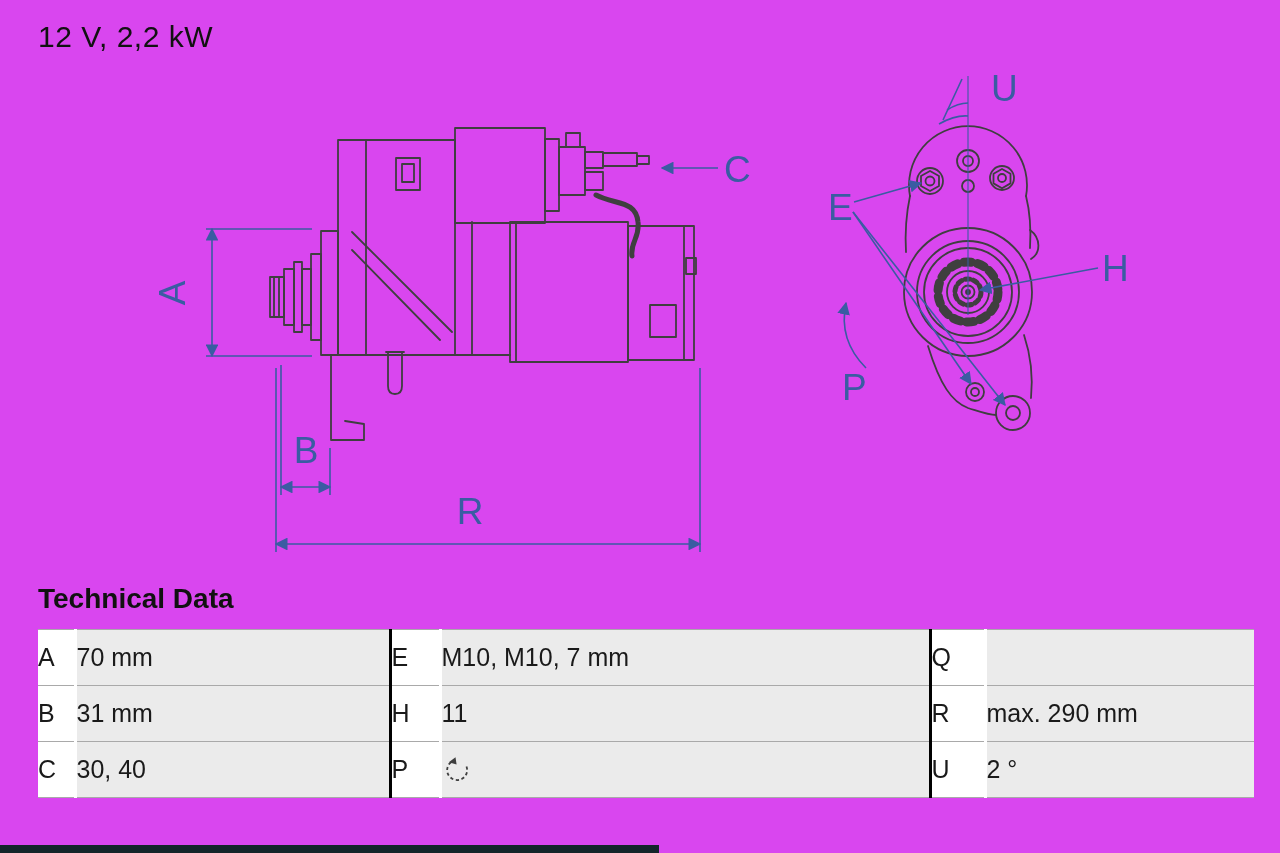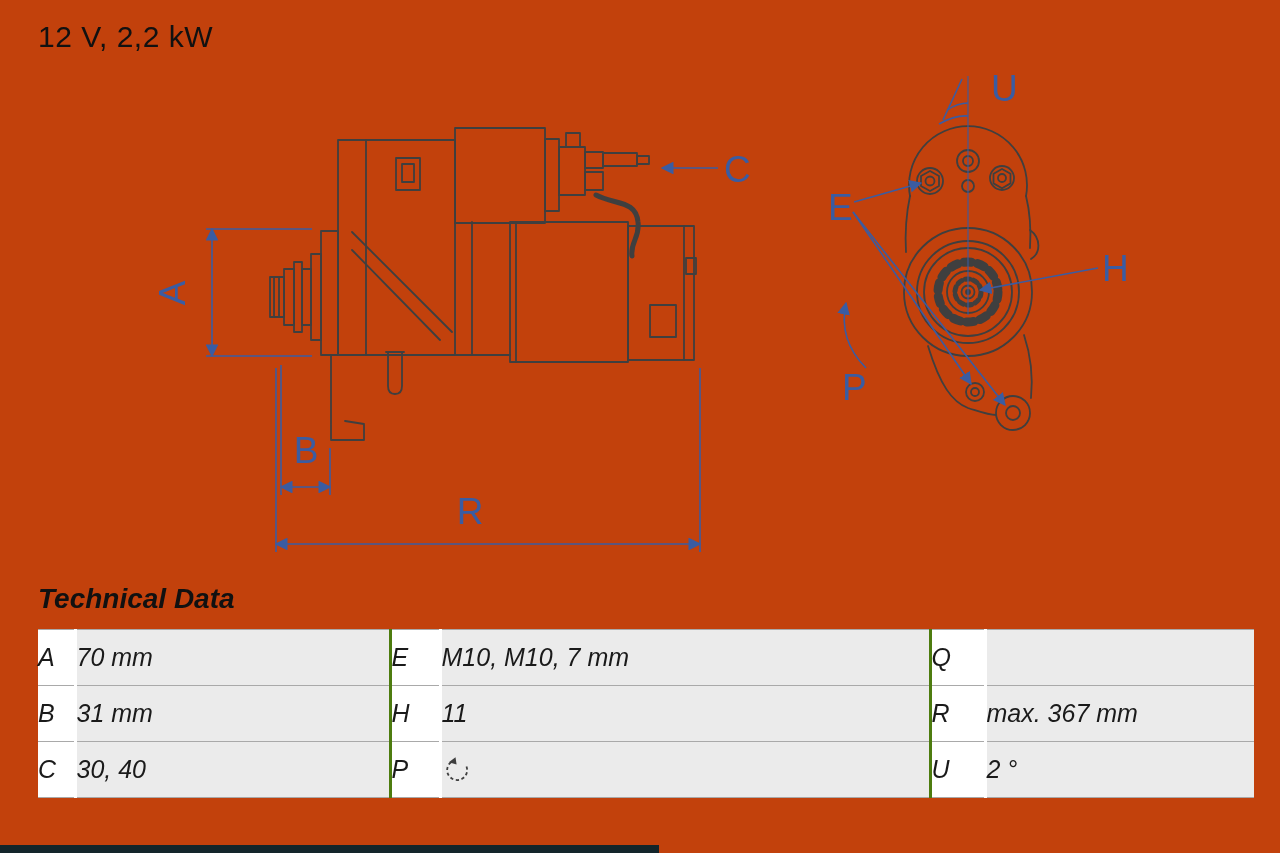--- a/index.html
+++ b/index.html
@@ -1,28 +1,28 @@
 <!DOCTYPE html>
 <html><head>
 <meta charset="utf-8">
 <style>
   html,body{margin:0;padding:0;background:#fff;}
-  .page{position:relative;width:1280px;height:853px;background:#c2410c;overflow:hidden;
+  .page{position:relative;width:1280px;height:853px;background:#d946ef;overflow:hidden;
         font-family:"Liberation Sans",sans-serif;color:#1a1a1a;}
   .title{position:absolute;left:38px;top:20px;font-size:30px;letter-spacing:0.5px;color:#111;}
   svg.drawing{position:absolute;left:0;top:0;}
   .dimtext{fill:#3a5ca2;font-family:"Liberation Sans",sans-serif;font-size:37px;font-weight:400;}
-  .tech{position:absolute;left:38px;right:26px;top:583px;font-style:italic;}
+  .tech{position:absolute;left:38px;right:26px;top:583px;}
   .tech h2{margin:0 0 14px 0;font-size:28px;font-weight:bold;color:#111;}
   table.spec{width:100%;border-collapse:collapse;table-layout:fixed;font-size:25px;}
   table.spec tr{border-top:1px solid #a9a9a9;}
   table.spec{border-bottom:1px solid #a9a9a9;}
   table.spec td{height:55px;vertical-align:middle;padding:0;}
   td.k{background:#ffffff;padding-left:8px;}
-  td.v{background:#ebebeb;padding-left:16px;border-left:3px solid #fff;border-right:3px solid #4d7c0f;}
+  td.v{background:#ebebeb;padding-left:16px;border-left:3px solid #fff;border-right:3px solid #000000;}
   td.v:last-child{border-right:none;}
   .rot{vertical-align:middle;}
   .bottom-bar{position:absolute;left:0;bottom:0;width:659px;height:8px;background:#13252a;}
 </style>
 </head>
 <body>
 
 <div class="page">
 
   <div class="title">12 V, 2,2 kW</div>
@@ -188,21 +188,21 @@
           <td class="v">M10, M10, 7 mm</td>
           <td class="k">Q</td>
           <td class="v"></td>
         </tr>
         <tr>
           <td class="k">B</td>
           <td class="v">31 mm</td>
           <td class="k">H</td>
           <td class="v">11</td>
           <td class="k">R</td>
-          <td class="v">max. 367 mm</td>
+          <td class="v">max. 290 mm</td>
         </tr>
         <tr>
           <td class="k">C</td>
           <td class="v">30, 40</td>
           <td class="k">P</td>
           <td class="v">
             <svg class="rot" width="30" height="30" viewBox="0 0 30 30">
               <path d="M 24.5,11.5 A 10,10 0 1 1 10.5,6.2" fill="none" stroke="#3f3f3f" stroke-width="1.8" stroke-dasharray="3.2 2.6"></path>
               <path d="M13.5,2.2 L6.8,7.3 L14.6,9.6 z" fill="#3f3f3f"></path>
             </svg>

